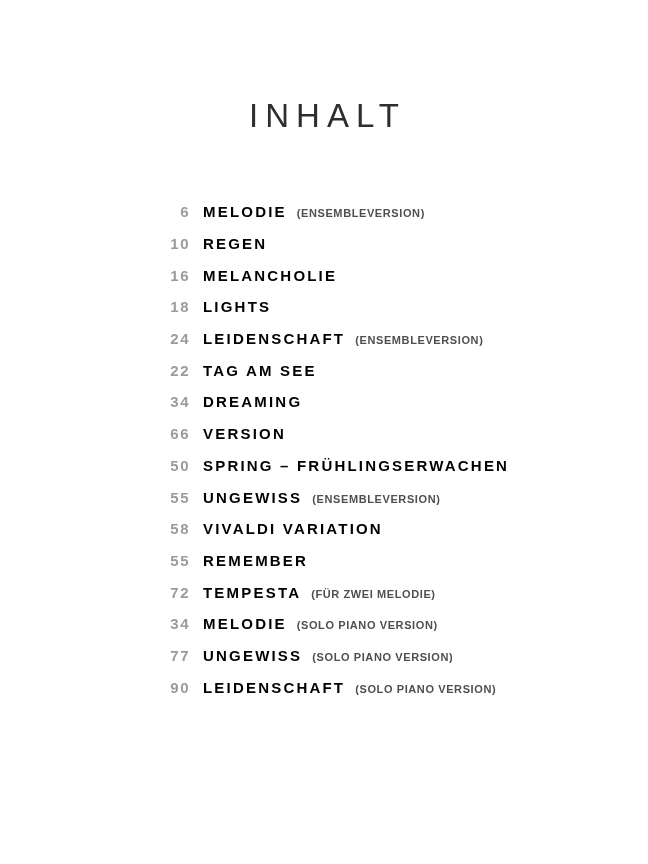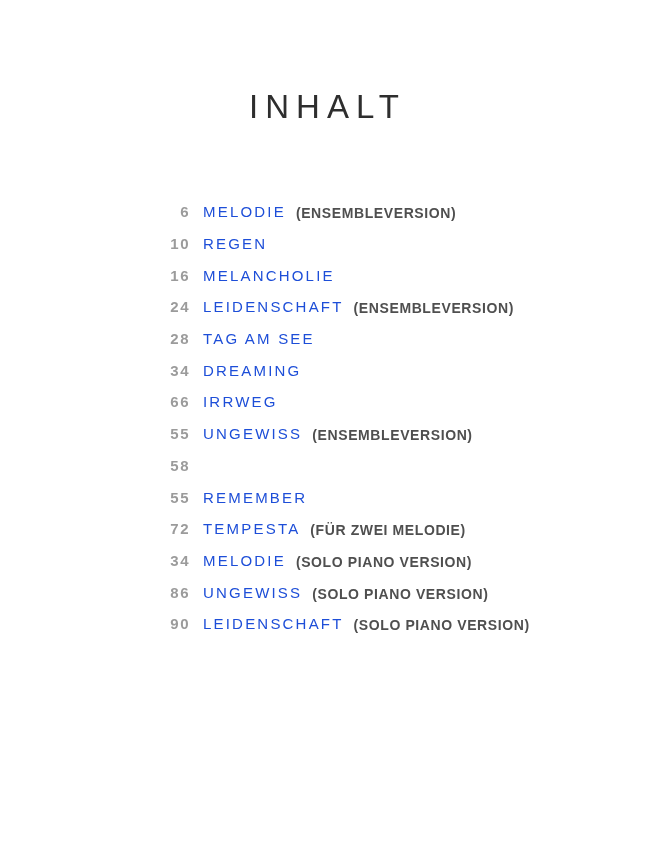--- a/index.html
+++ b/index.html
@@ -15,21 +15,21 @@
     font-family: "Liberation Sans", sans-serif;
     -webkit-font-smoothing: antialiased;
   }
   .page {
     position: absolute;
     inset: 0;
     background: #ffffff;
   }
   .toc-title {
     position: absolute;
-    top: 88px;
+    top: 97px;
     left: 0;
     width: 100%;
     text-align: center;
     font-size: 33px;
     font-weight: 300;
     letter-spacing: 7px;
     color: #2e2e2e;
     text-indent: 7px; 
     font-stretch: condensed;
   }
@@ -50,30 +50,30 @@
     text-align: right;
     font-size: 15px;
     font-weight: 700;
     letter-spacing: 1.5px;
     color: #9b9b9b;
     flex: 0 0 52px;
   }
   .entry-title {
     margin-left: 13px;
     font-size: 15px;
-    font-weight: 400;
+    font-weight: 700;
     letter-spacing: 2.2px;
-    color: #1d4ed8;
+    color: #000000;
     font-stretch: condensed;
   }
   .entry-note {
     margin-left: 10px;
     position: relative;
     top: 1.5px;
-    font-size: 14px;
+    font-size: 11px;
     font-weight: 600;
     letter-spacing: 0.6px;
     color: #4f4f4f;
   }
 </style>
 </head>
 <body>
 
 <div class="page">
 
@@ -91,55 +91,66 @@
     <span class="entry-title">REGEN</span>
 
   </div>
 
   <div class="toc-row">
     <span class="entry-page-number">16</span>
     <span class="entry-title">MELANCHOLIE</span>
 
   </div>
 
+  <div class="toc-row">
+    <span class="entry-page-number">18</span>
+    <span class="entry-title">LIGHTS</span>
+
+  </div>
 
   <div class="toc-row">
     <span class="entry-page-number">24</span>
     <span class="entry-title">LEIDENSCHAFT</span>
     <span class="entry-note">(ENSEMBLEVERSION)</span>
   </div>
 
   <div class="toc-row">
-    <span class="entry-page-number">28</span>
+    <span class="entry-page-number">22</span>
     <span class="entry-title">TAG AM SEE</span>
 
   </div>
 
   <div class="toc-row">
     <span class="entry-page-number">34</span>
     <span class="entry-title">DREAMING</span>
 
   </div>
 
   <div class="toc-row">
     <span class="entry-page-number">66</span>
-    <span class="entry-title">IRRWEG</span>
+    <span class="entry-title">VERSION</span>
 
   </div>
 
 
+  <div class="toc-row">
+    <span class="entry-page-number">50</span>
+    <span class="entry-title">SPRING – FRÜHLINGSERWACHEN</span>
+
+  </div>
 
   <div class="toc-row">
     <span class="entry-page-number">55</span>
     <span class="entry-title">UNGEWISS</span>
     <span class="entry-note">(ENSEMBLEVERSION)</span>
   </div>
 
   <div class="toc-row">
     <span class="entry-page-number">58</span>
+    <span class="entry-title">VIVALDI VARIATION</span>
 
   </div>
 
   <div class="toc-row">
     <span class="entry-page-number">55</span>
     <span class="entry-title">REMEMBER</span>
 
   </div>
 
   <div class="toc-row">
@@ -148,21 +159,21 @@
     <span class="entry-note">(FÜR ZWEI MELODIE)</span>
   </div>
 
   <div class="toc-row">
     <span class="entry-page-number">34</span>
     <span class="entry-title">MELODIE</span>
     <span class="entry-note">(SOLO PIANO VERSION)</span>
   </div>
 
   <div class="toc-row">
-    <span class="entry-page-number">86</span>
+    <span class="entry-page-number">77</span>
     <span class="entry-title">UNGEWISS</span>
     <span class="entry-note">(SOLO PIANO VERSION)</span>
   </div>
 
   <div class="toc-row">
     <span class="entry-page-number">90</span>
     <span class="entry-title">LEIDENSCHAFT</span>
     <span class="entry-note">(SOLO PIANO VERSION)</span>
   </div>
 </div>

